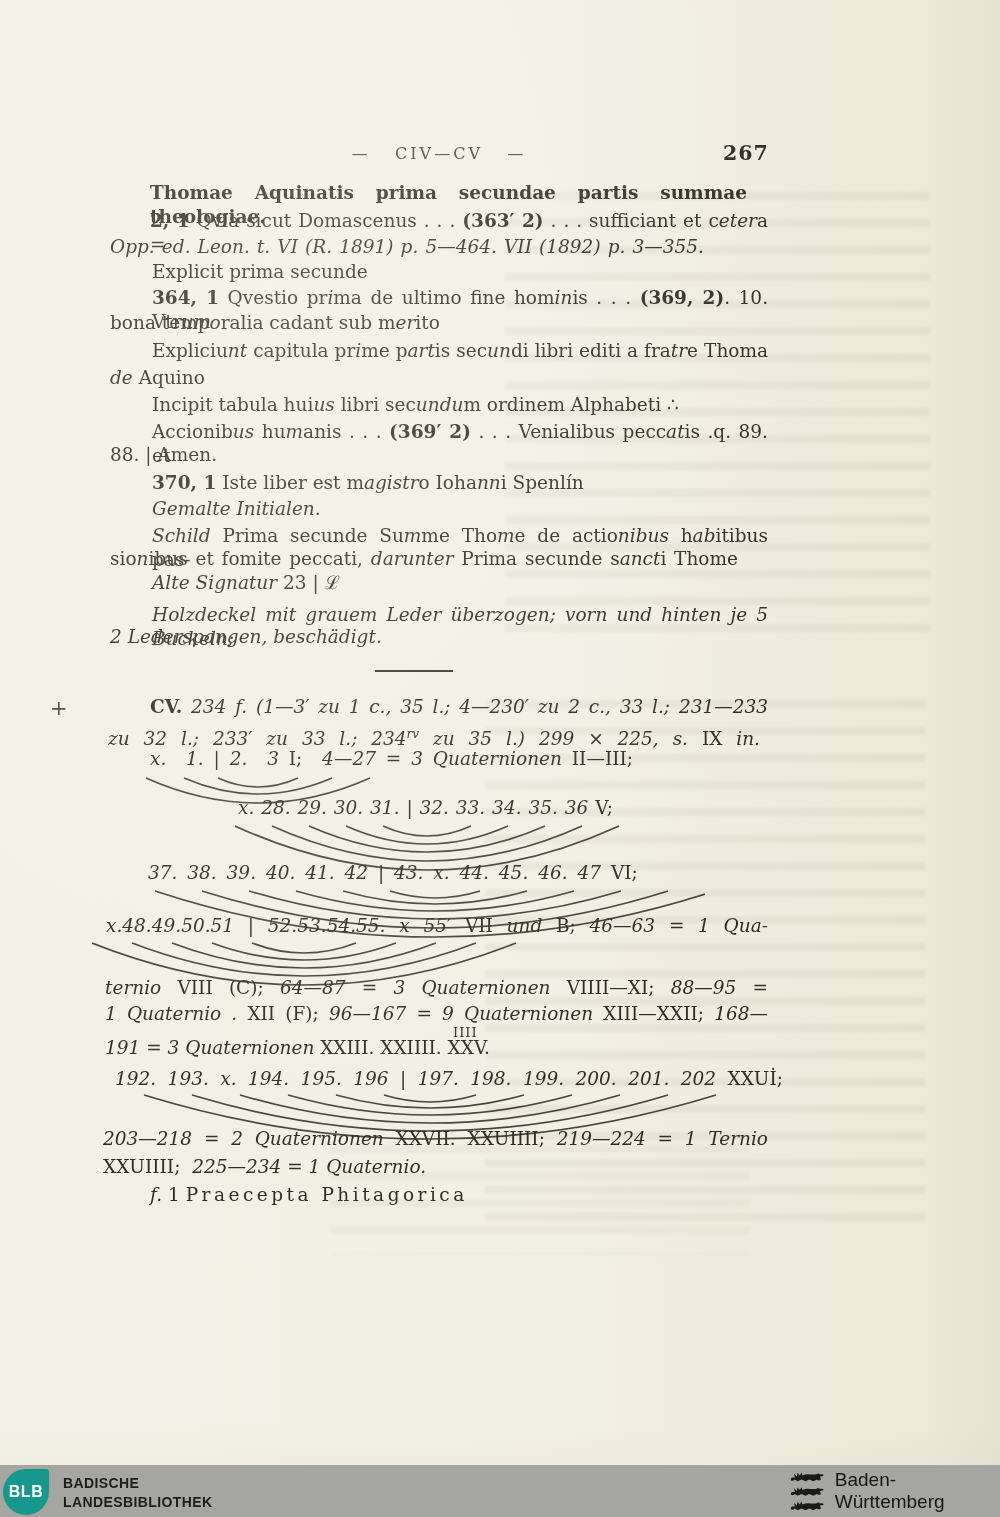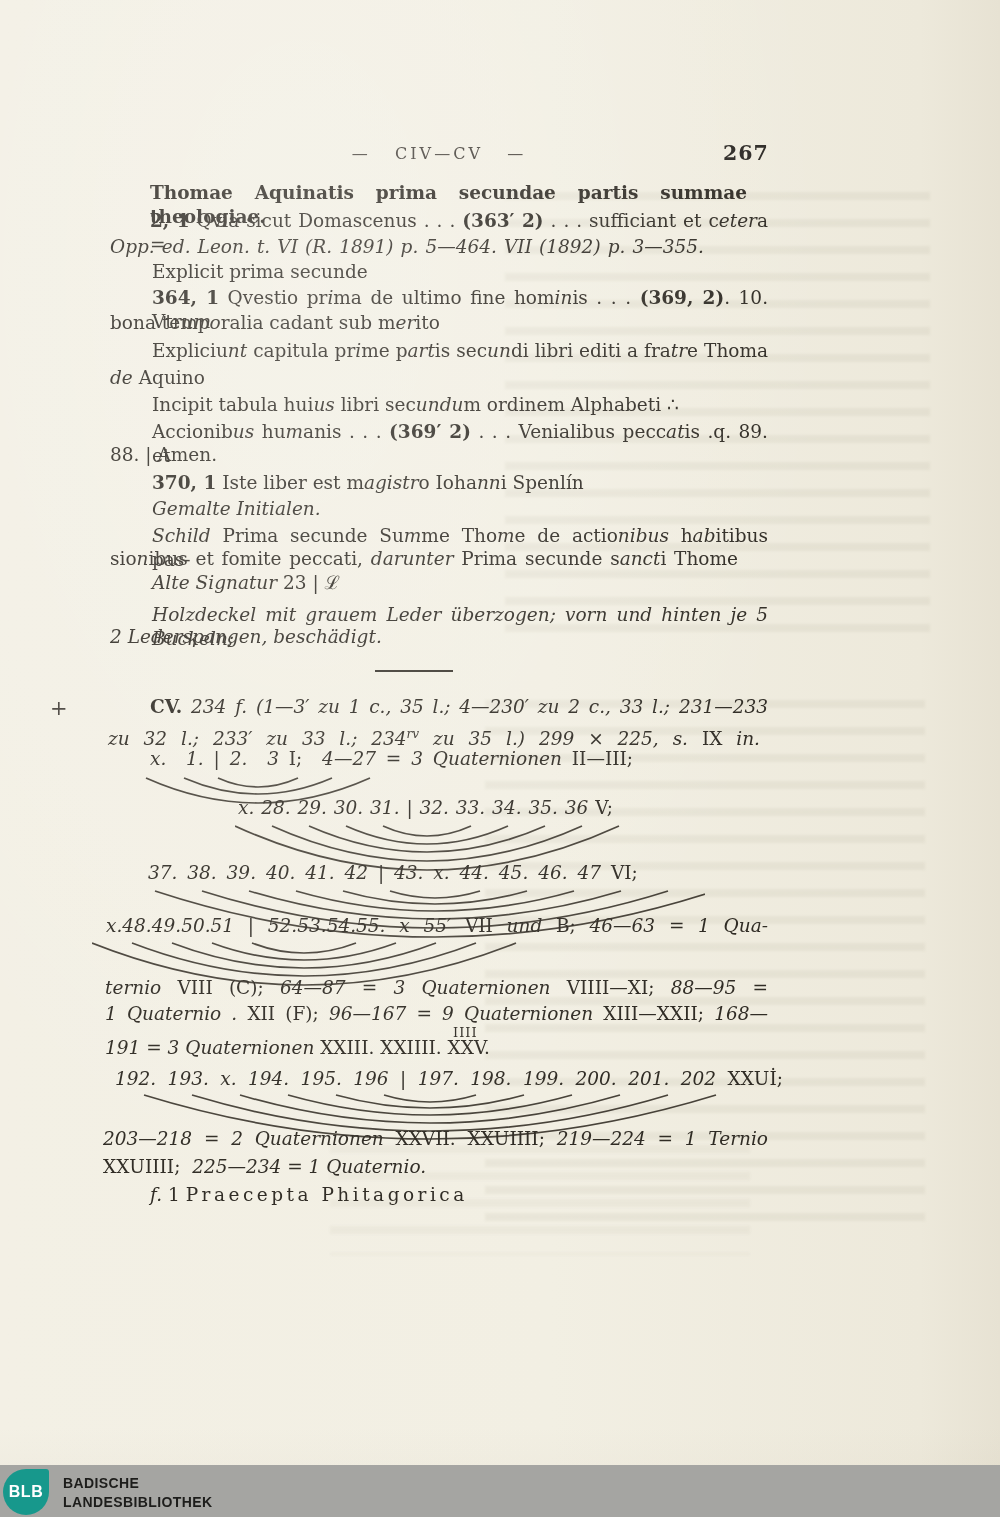--- a/index.html
+++ b/index.html
@@ -162,13 +162,29 @@
 </div>
 
 <div class="footer">
   <div class="blb-logo">
     <span>BLB</span>
   </div>
   <div class="lib-name">
     <div>BADISCHE</div>
     <div>LANDESBIBLIOTHEK</div>
   </div>
+  <div class="state">
+    <svg viewBox="0 0 36 44" aria-hidden="true">
+      <g fill="#1a1a18">
+        <g transform="translate(0,1)">
+          <path d="M1 10 Q0 8 2 7 L5 7 L4 3 L7 6 L8 2 L10 5 L12 2 L13 5 Q17 3 21 4 L27 4 Q30 2 31 4 Q34 3 35 5 Q33 6 31 6 L32 9 Q30 11 28 9 L24 11 L20 9 L16 11 L12 9 L8 11 L5 9 Q3 11 1 10 Z"></path>
+        </g>
+        <g transform="translate(0,16)">
+          <path d="M1 10 Q0 8 2 7 L5 7 L4 3 L7 6 L8 2 L10 5 L12 2 L13 5 Q17 3 21 4 L27 4 Q30 2 31 4 Q34 3 35 5 Q33 6 31 6 L32 9 Q30 11 28 9 L24 11 L20 9 L16 11 L12 9 L8 11 L5 9 Q3 11 1 10 Z"></path>
+        </g>
+        <g transform="translate(0,31)">
+          <path d="M1 10 Q0 8 2 7 L5 7 L4 3 L7 6 L8 2 L10 5 L12 2 L13 5 Q17 3 21 4 L27 4 Q30 2 31 4 Q34 3 35 5 Q33 6 31 6 L32 9 Q30 11 28 9 L24 11 L20 9 L16 11 L12 9 L8 11 L5 9 Q3 11 1 10 Z"></path>
+        </g>
+      </g>
+    </svg>
+    <span class="state-label">Baden-Württemberg</span>
+  </div>
 </div>
 
 </body></html>

